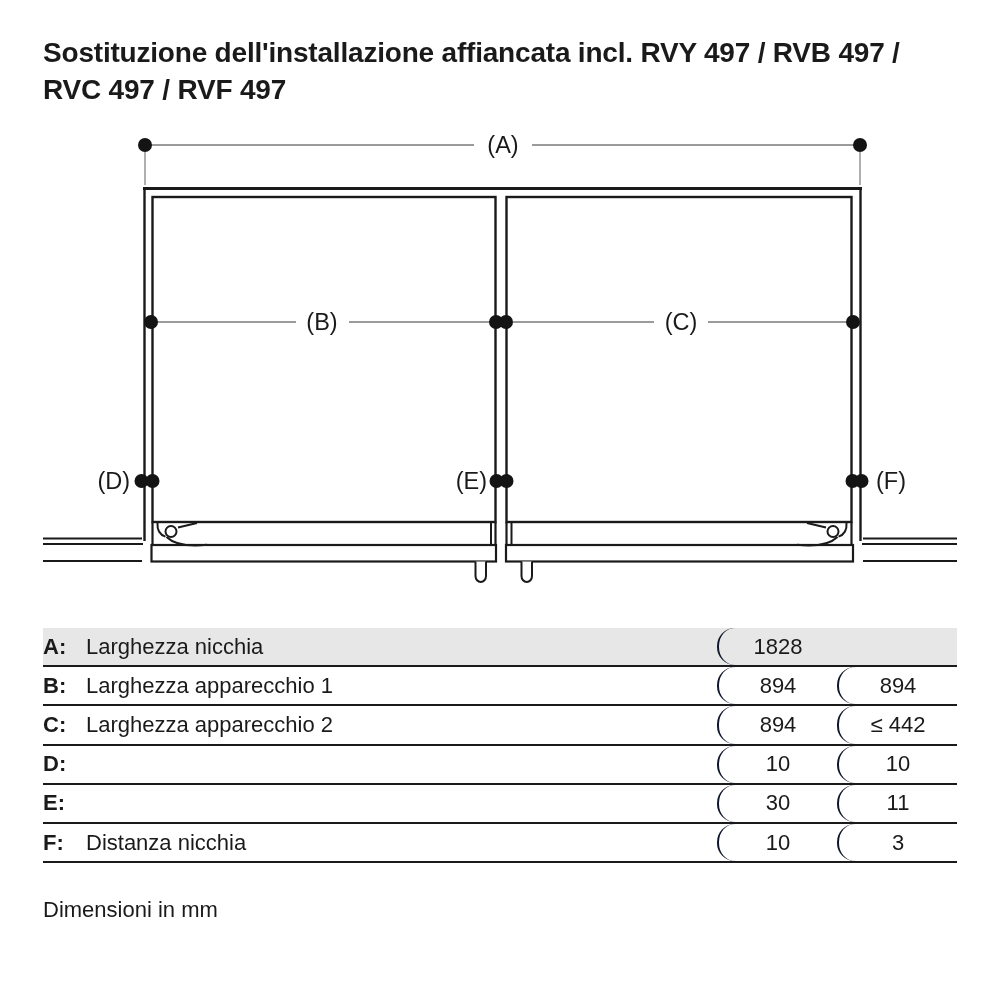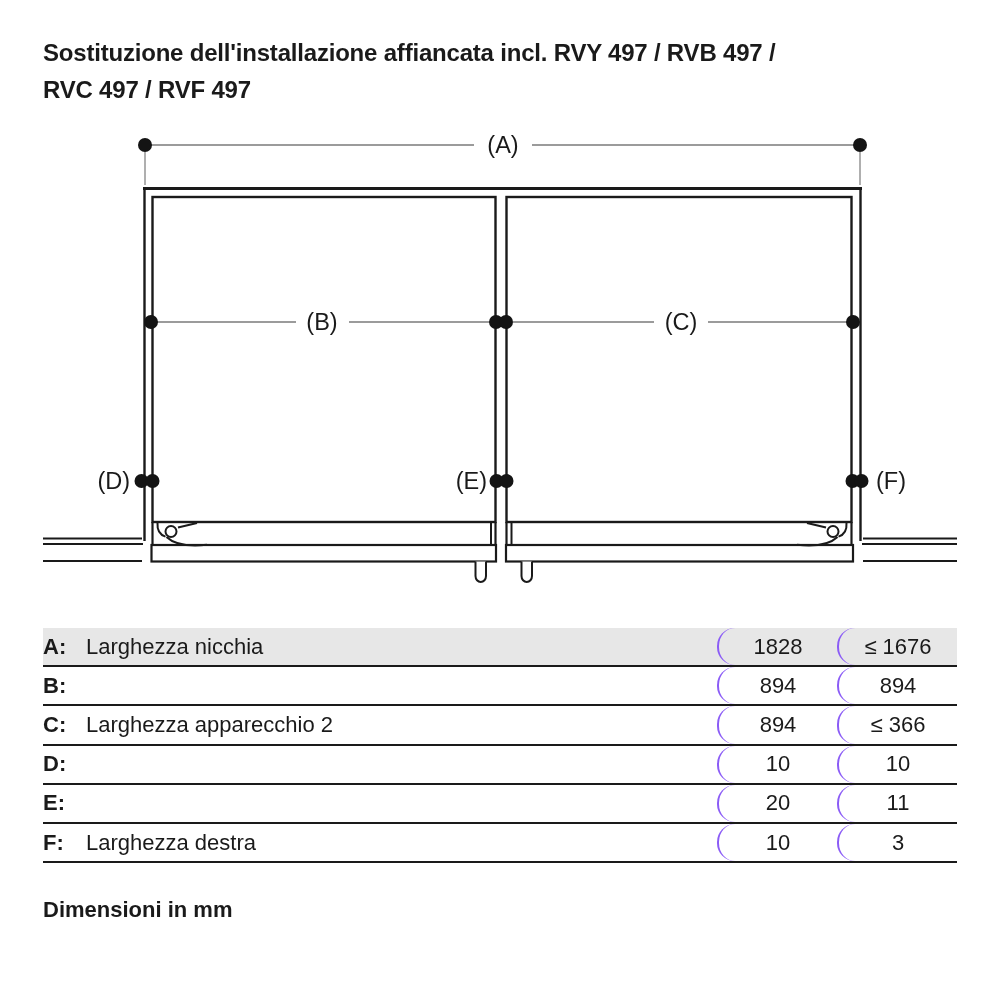--- a/index.html
+++ b/index.html
@@ -2,46 +2,46 @@
 <html><head>
 <meta charset="utf-8">
 <style>
   html,body{margin:0;padding:0;}
   body{
     width:1000px;height:1000px;background:#ffffff;position:relative;
     font-family:"Liberation Sans", sans-serif;color:#1a1a1a;overflow:hidden;
   }
   .page-title{
     position:absolute;left:43px;top:34px;width:920px;
-    font-size:24px;font-weight:700;line-height:37px;letter-spacing:-0.2px;
+    font-size:28px;font-weight:700;line-height:37px;letter-spacing:-0.2px;
   }
   .diagram-svg{position:absolute;left:0;top:0;width:1000px;height:620px;}
   .diagram-svg text{
     font-family:"Liberation Sans", sans-serif;font-size:23.5px;fill:#1a1a1a;
   }
   .spec-table{
     position:absolute;left:43px;top:628px;width:914px;
     font-size:22px;
   }
   .spec-row{
     display:flex;align-items:stretch;height:39.2px;box-sizing:border-box;
     border-bottom:2px solid #1a1a1a;
   }
   .spec-row.shaded{background:#e7e7e7;}
   .cell-label{
     width:674px;box-sizing:border-box;display:flex;align-items:center;
   }
   .cell-label .key{font-weight:700;width:43px;flex:0 0 43px;}
   .cell-val{
     width:120px;flex:0 0 120px;box-sizing:border-box;
-    border-left:2px solid #8b5cf6;
+    border-left:2px solid #0f172a;
     display:flex;align-items:center;justify-content:center;text-align:center;border-radius:18px;
   }
   .footnote{
-    position:absolute;left:43px;top:897px;font-size:22px;font-weight:bold;
+    position:absolute;left:43px;top:897px;font-size:22px;
   }
 </style>
 </head>
 <body>
 
 <div class="page-title">
   <div>Sostituzione dell'installazione affiancata incl. RVY 497 / RVB 497 /</div>
   <div>RVC 497 / RVF 497</div>
 </div>
 
@@ -139,60 +139,60 @@
 </svg>
 
 <div class="spec-table">
 
   <div class="spec-row shaded">
     <div class="cell-label">
       <span class="key">A:</span>
       <span>Larghezza nicchia</span>
     </div>
     <div class="cell-val">1828</div>
-    <div class="cell-val">≤ 1676</div>
   </div>
 
   <div class="spec-row">
     <div class="cell-label">
       <span class="key">B:</span>
+      <span>Larghezza apparecchio 1</span>
     </div>
     <div class="cell-val">894</div>
     <div class="cell-val">894</div>
   </div>
 
   <div class="spec-row">
     <div class="cell-label">
       <span class="key">C:</span>
       <span>Larghezza apparecchio 2</span>
     </div>
     <div class="cell-val">894</div>
-    <div class="cell-val">≤ 366</div>
+    <div class="cell-val">≤ 442</div>
   </div>
 
   <div class="spec-row">
     <div class="cell-label">
       <span class="key">D:</span>
     </div>
     <div class="cell-val">10</div>
     <div class="cell-val">10</div>
   </div>
 
   <div class="spec-row">
     <div class="cell-label">
       <span class="key">E:</span>
     </div>
-    <div class="cell-val">20</div>
+    <div class="cell-val">30</div>
     <div class="cell-val">11</div>
   </div>
 
   <div class="spec-row">
     <div class="cell-label">
       <span class="key">F:</span>
-      <span>Larghezza destra</span>
+      <span>Distanza nicchia</span>
     </div>
     <div class="cell-val">10</div>
     <div class="cell-val">3</div>
   </div>
 
 </div>
 
 <div class="footnote">Dimensioni in mm</div>
 
 </body></html>

